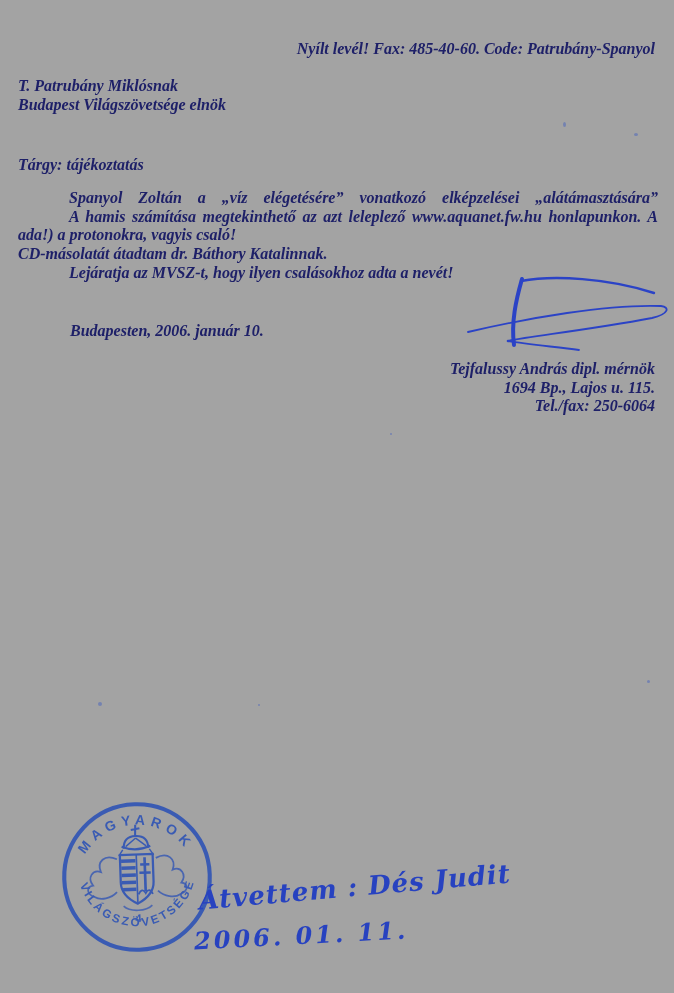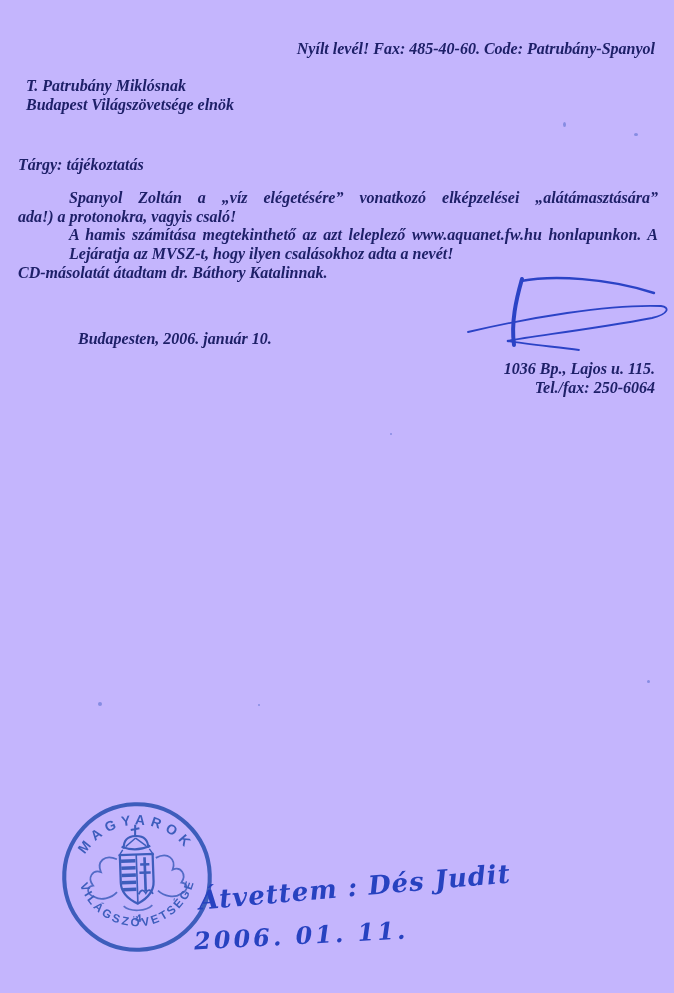--- a/index.html
+++ b/index.html
@@ -1,29 +1,29 @@
 <!DOCTYPE html>
 <html><head>
 <meta charset="utf-8">
 <style>
   html,body{margin:0;padding:0;background:#e8e8e8;}
   .page{
     position:relative;width:674px;height:993px;margin:0 auto;
-    background:#c4b5fd;overflow:hidden;
+    background:#a3a3a3;overflow:hidden;
     font-family:"Liberation Serif", serif;color:#1e2068;
   }
   .typed{font-weight:bold;font-style:italic;font-size:16px;}
   .hdr-line{position:absolute;top:40px;right:19px;white-space:nowrap;}
-  .recipient{position:absolute;top:77px;left:18px;line-height:18.7px;margin-left:8px;}
+  .recipient{position:absolute;top:77px;left:18px;line-height:18.7px;}
   .subject{position:absolute;top:156px;left:18px;}
   .letter-body{position:absolute;top:189px;left:18px;width:640px;line-height:18.7px;}
   .bl{min-height:18.7px;}
   .bl.j{text-align:justify;text-align-last:justify;}
   .bl.i{text-indent:51px;}
-  .dateline{position:absolute;top:330px;left:70px;margin-left:8px;}
+  .dateline{position:absolute;top:322px;left:70px;}
   .sender{position:absolute;top:360px;right:19px;text-align:right;line-height:18.7px;}
   .sig-wrap{position:absolute;left:458px;top:266px;width:214px;height:95px;}
   .stamp-wrap{position:absolute;left:55px;top:795px;width:164px;height:164px;transform:rotate(-2deg);}
   .hand{position:absolute;color:#2742c0;font-style:italic;font-weight:bold;
         font-family:"DejaVu Serif", serif;white-space:nowrap;}
   .hand-1{left:198px;top:872px;font-size:26px;transform:rotate(-5deg);letter-spacing:1px;}
   .hand-2{left:194px;top:921px;font-size:24px;transform:rotate(-3deg);letter-spacing:3px;}
   .speck{position:absolute;border-radius:50%;background:#3b5bc0;opacity:.45;}
   .stamp-text{font-family:"Liberation Sans", sans-serif;font-weight:bold;fill:#2f54b5;}
 </style>
@@ -36,38 +36,39 @@
 
   <div class="typed recipient">
     <div>T. Patrubány Miklósnak</div>
     <div>Budapest Világszövetsége elnök</div>
   </div>
 
   <div class="typed subject">Tárgy: tájékoztatás</div>
 
   <div class="typed letter-body">
     <div class="bl j i">Spanyol Zoltán a „víz elégetésére” vonatkozó elképzelései „alátámasztására”</div>
+    <div class="bl j i">A hamis számítása megtekinthető az azt leleplező www.aquanet.fw.hu honlapunkon. A</div>
     <div class="bl">ada!) a protonokra, vagyis csaló!</div>
-    <div class="bl j i">A hamis számítása megtekinthető az azt leleplező www.aquanet.fw.hu honlapunkon. A</div>
+    <div class="bl">CD-másolatát átadtam dr. Báthory Katalinnak.</div>
     <div class="bl i">Lejáratja az MVSZ-t, hogy ilyen csalásokhoz adta a nevét!</div>
-    <div class="bl">CD-másolatát átadtam dr. Báthory Katalinnak.</div>
   </div>
 
   <div class="typed dateline">Budapesten, 2006. január 10.</div>
 
   <div class="sig-wrap">
     <svg width="214" height="95" viewBox="0 0 214 95" fill="none">
       <path d="M63,15 C95,9 150,12 196,27" stroke="#2b43c6" stroke-width="2.4" stroke-linecap="round"></path>
       <path d="M64,13 C58,34 53,56 56,79" stroke="#2b43c6" stroke-width="4" stroke-linecap="round"></path>
       <path d="M10,66 C70,52 150,38 203,40 C212,41 211,48 194,52 C130,64 74,70 49,75 C68,78 98,81 121,84" stroke="#2b43c6" stroke-width="1.8" stroke-linecap="round"></path>
     </svg>
   </div>
 
   <div class="typed sender">
-    <div>1036 Bp., Lajos u. 115.</div>
+    <div>Tejfalussy András dipl. mérnök</div>
+    <div>1694 Bp., Lajos u. 115.</div>
     <div>Tel./fax: 250-6064</div>
   </div>
 
   <div class="stamp-wrap">
     <svg width="164" height="164" viewBox="0 0 160 160" fill="none">
       <g opacity="0.9">
         <circle cx="80" cy="80" r="71" stroke="#2f54b5" stroke-width="4"></circle>
         <defs>
           <path id="arcTop" d="M 21 88 A 59 59 0 1 1 139 88"></path>
           <path id="arcBot" d="M 22 70 A 58 58 0 1 0 138 70"></path>

